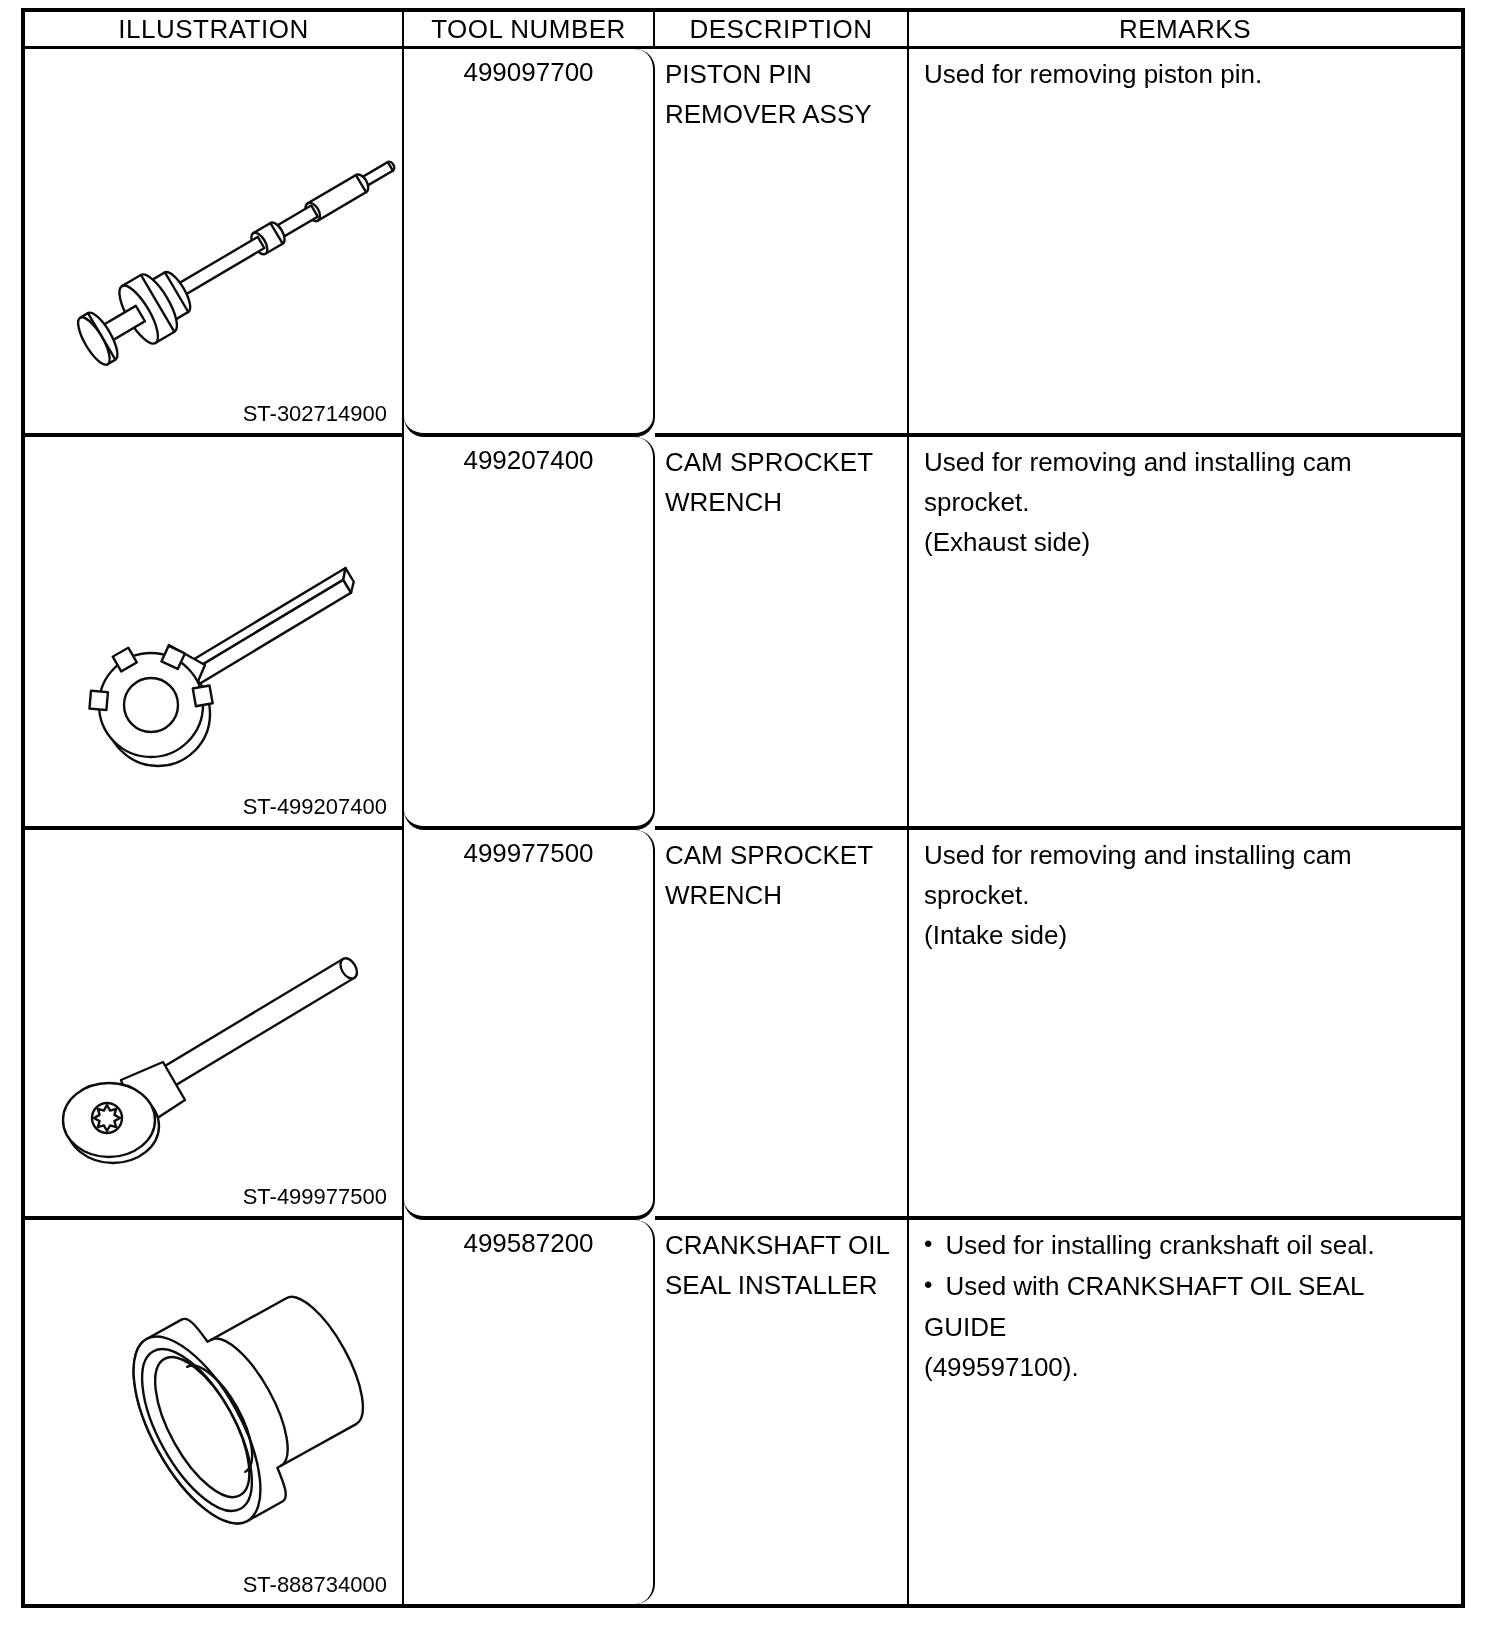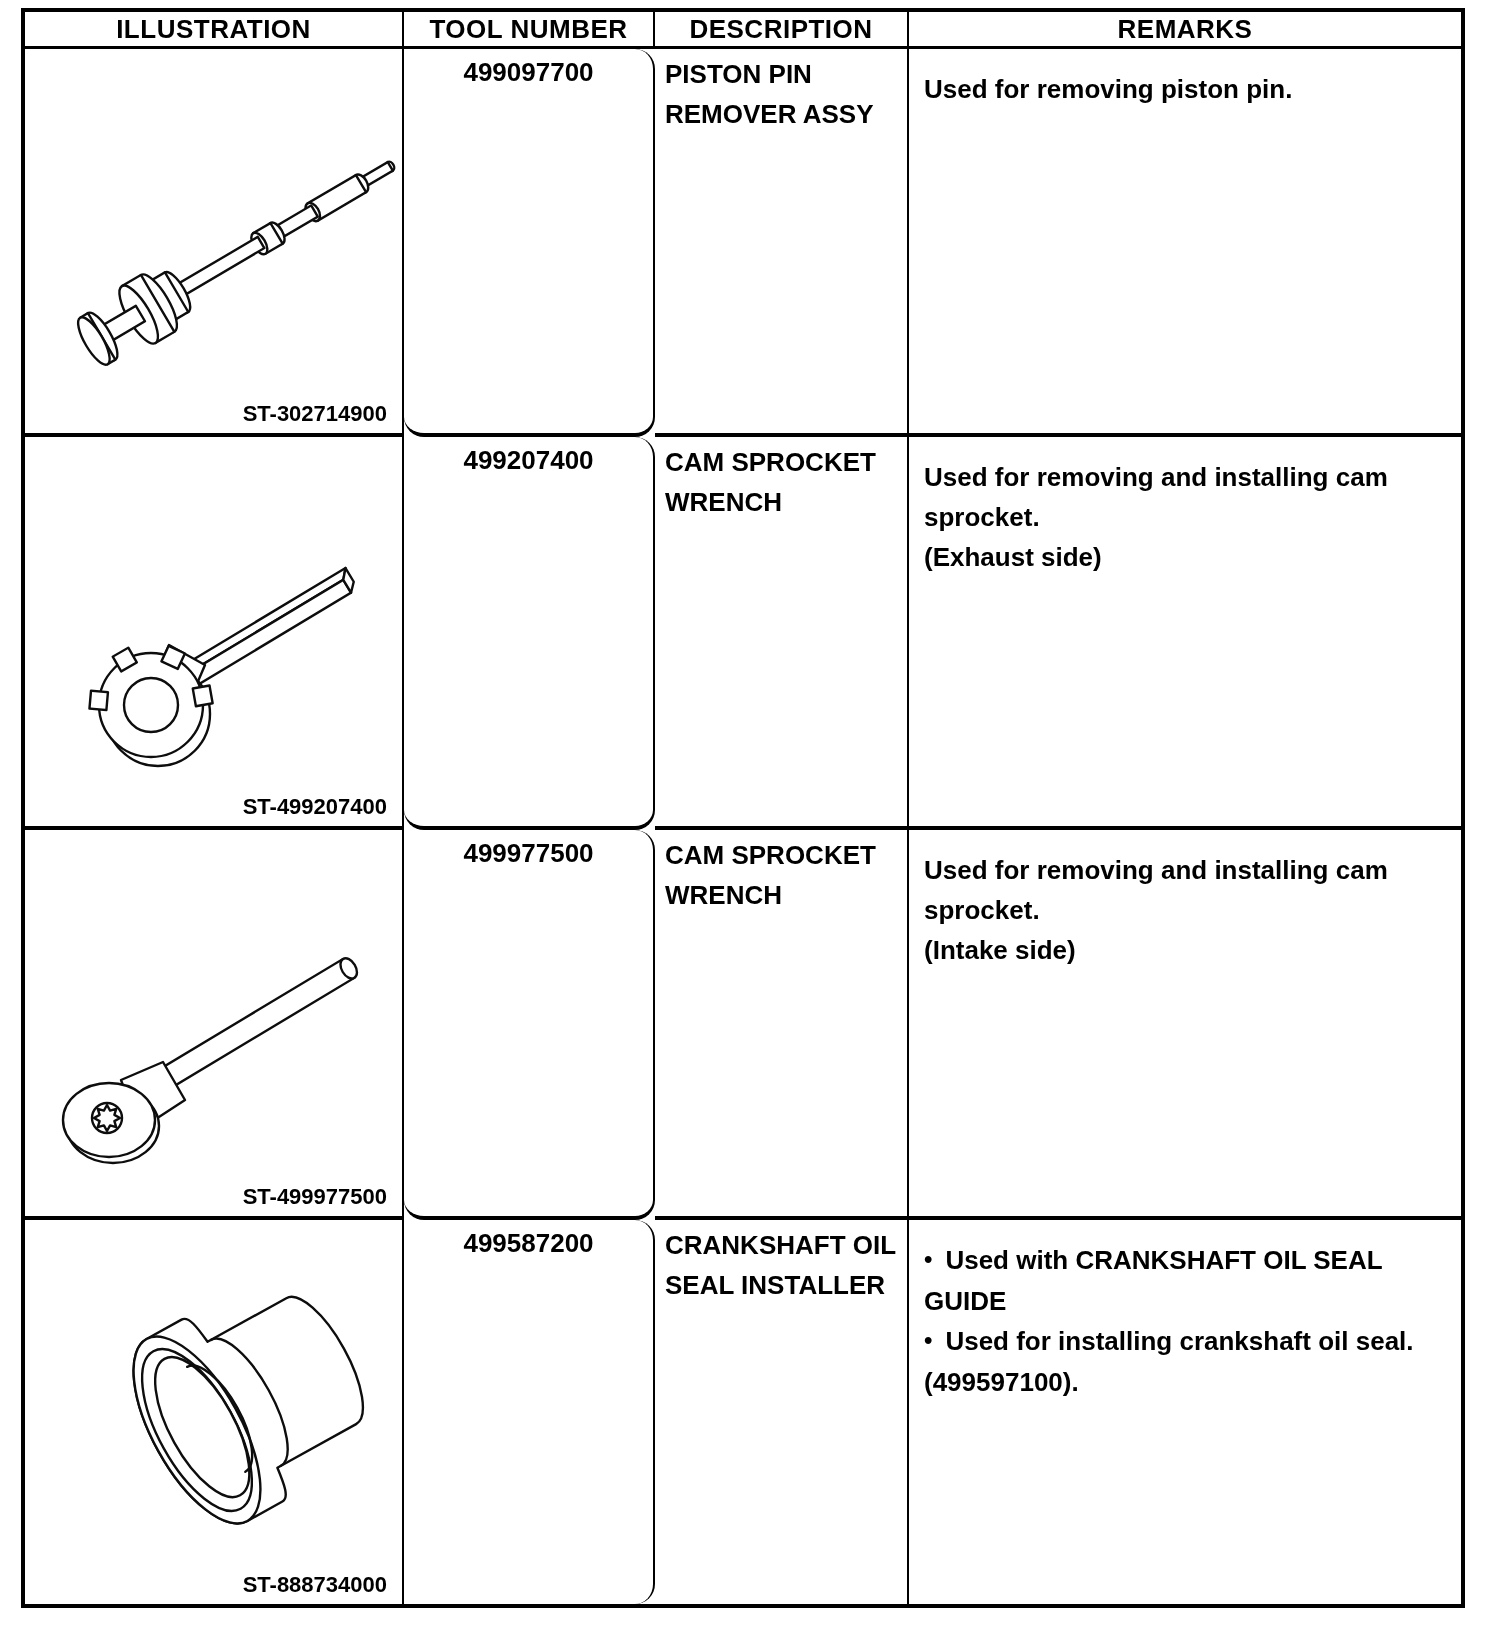--- a/index.html
+++ b/index.html
@@ -9,33 +9,32 @@
     -webkit-font-smoothing:antialiased;
   }
   .tool-table{
     position:absolute;left:21px;top:8px;width:1444px;height:1600px;
     border:4px solid #000;box-sizing:border-box;background:#fff;
   }
   .grid{
     display:grid;width:1164px;height:1592px;
     grid-template-columns:379px 251px 254px 552px;
     grid-template-rows:37px 388px 393px 390px 384px;
-    font-weight:bold;
   }
   .cell{box-sizing:border-box;overflow:hidden;}
   .vline{border-right:2px solid #000;}
   .hhead{border-bottom:3px solid #000;display:flex;align-items:center;justify-content:center;
          font-size:26px;letter-spacing:0.5px;}
   .rowdiv{border-bottom:4px solid #000;}
   .illu{position:relative;}
   .illu svg{display:block;position:absolute;left:0;top:0;}
   .caption{position:absolute;right:15px;bottom:6px;font-size:22px;white-space:nowrap;}
   .toolnum{font-size:26px;text-align:center;padding-top:8px;border-radius:20px;}
   .desc{font-size:26px;line-height:40px;padding:5px 4px 0 10px;}
-  .remarks{font-size:26px;line-height:40px;padding:20px 12px 0 15px;}
+  .remarks{font-size:26px;line-height:40px;padding:5px 12px 0 15px;}
   .bullet-line .dot{display:inline-block;font-size:24px;margin-right:13px;transform:translateY(-2px);}
   svg .ln{fill:#fff;stroke:#0d0d0d;stroke-width:2.4;stroke-linejoin:round;stroke-linecap:round;}
   svg .nf{fill:none;stroke:#0d0d0d;stroke-width:2.4;stroke-linejoin:round;stroke-linecap:round;}
 </style>
 </head>
 <body>
 
 <div class="tool-table">
   <div class="grid">
 
@@ -155,19 +154,19 @@
         </g>
       </svg>
       <div class="caption">ST-888734000</div>
     </div>
     <div class="cell vline toolnum">499587200</div>
     <div class="cell vline desc">
       <div>CRANKSHAFT OIL</div>
       <div>SEAL INSTALLER</div>
     </div>
     <div class="cell remarks">
+      <div class="bullet-line"><span class="dot">•</span><span>Used for installing crankshaft oil seal.</span></div>
       <div class="bullet-line"><span class="dot">•</span><span>Used with CRANKSHAFT OIL SEAL GUIDE</span></div>
-      <div class="bullet-line"><span class="dot">•</span><span>Used for installing crankshaft oil seal.</span></div>
       <div>(499597100).</div>
     </div>
 
   </div>
 </div>
 
 </body></html>

